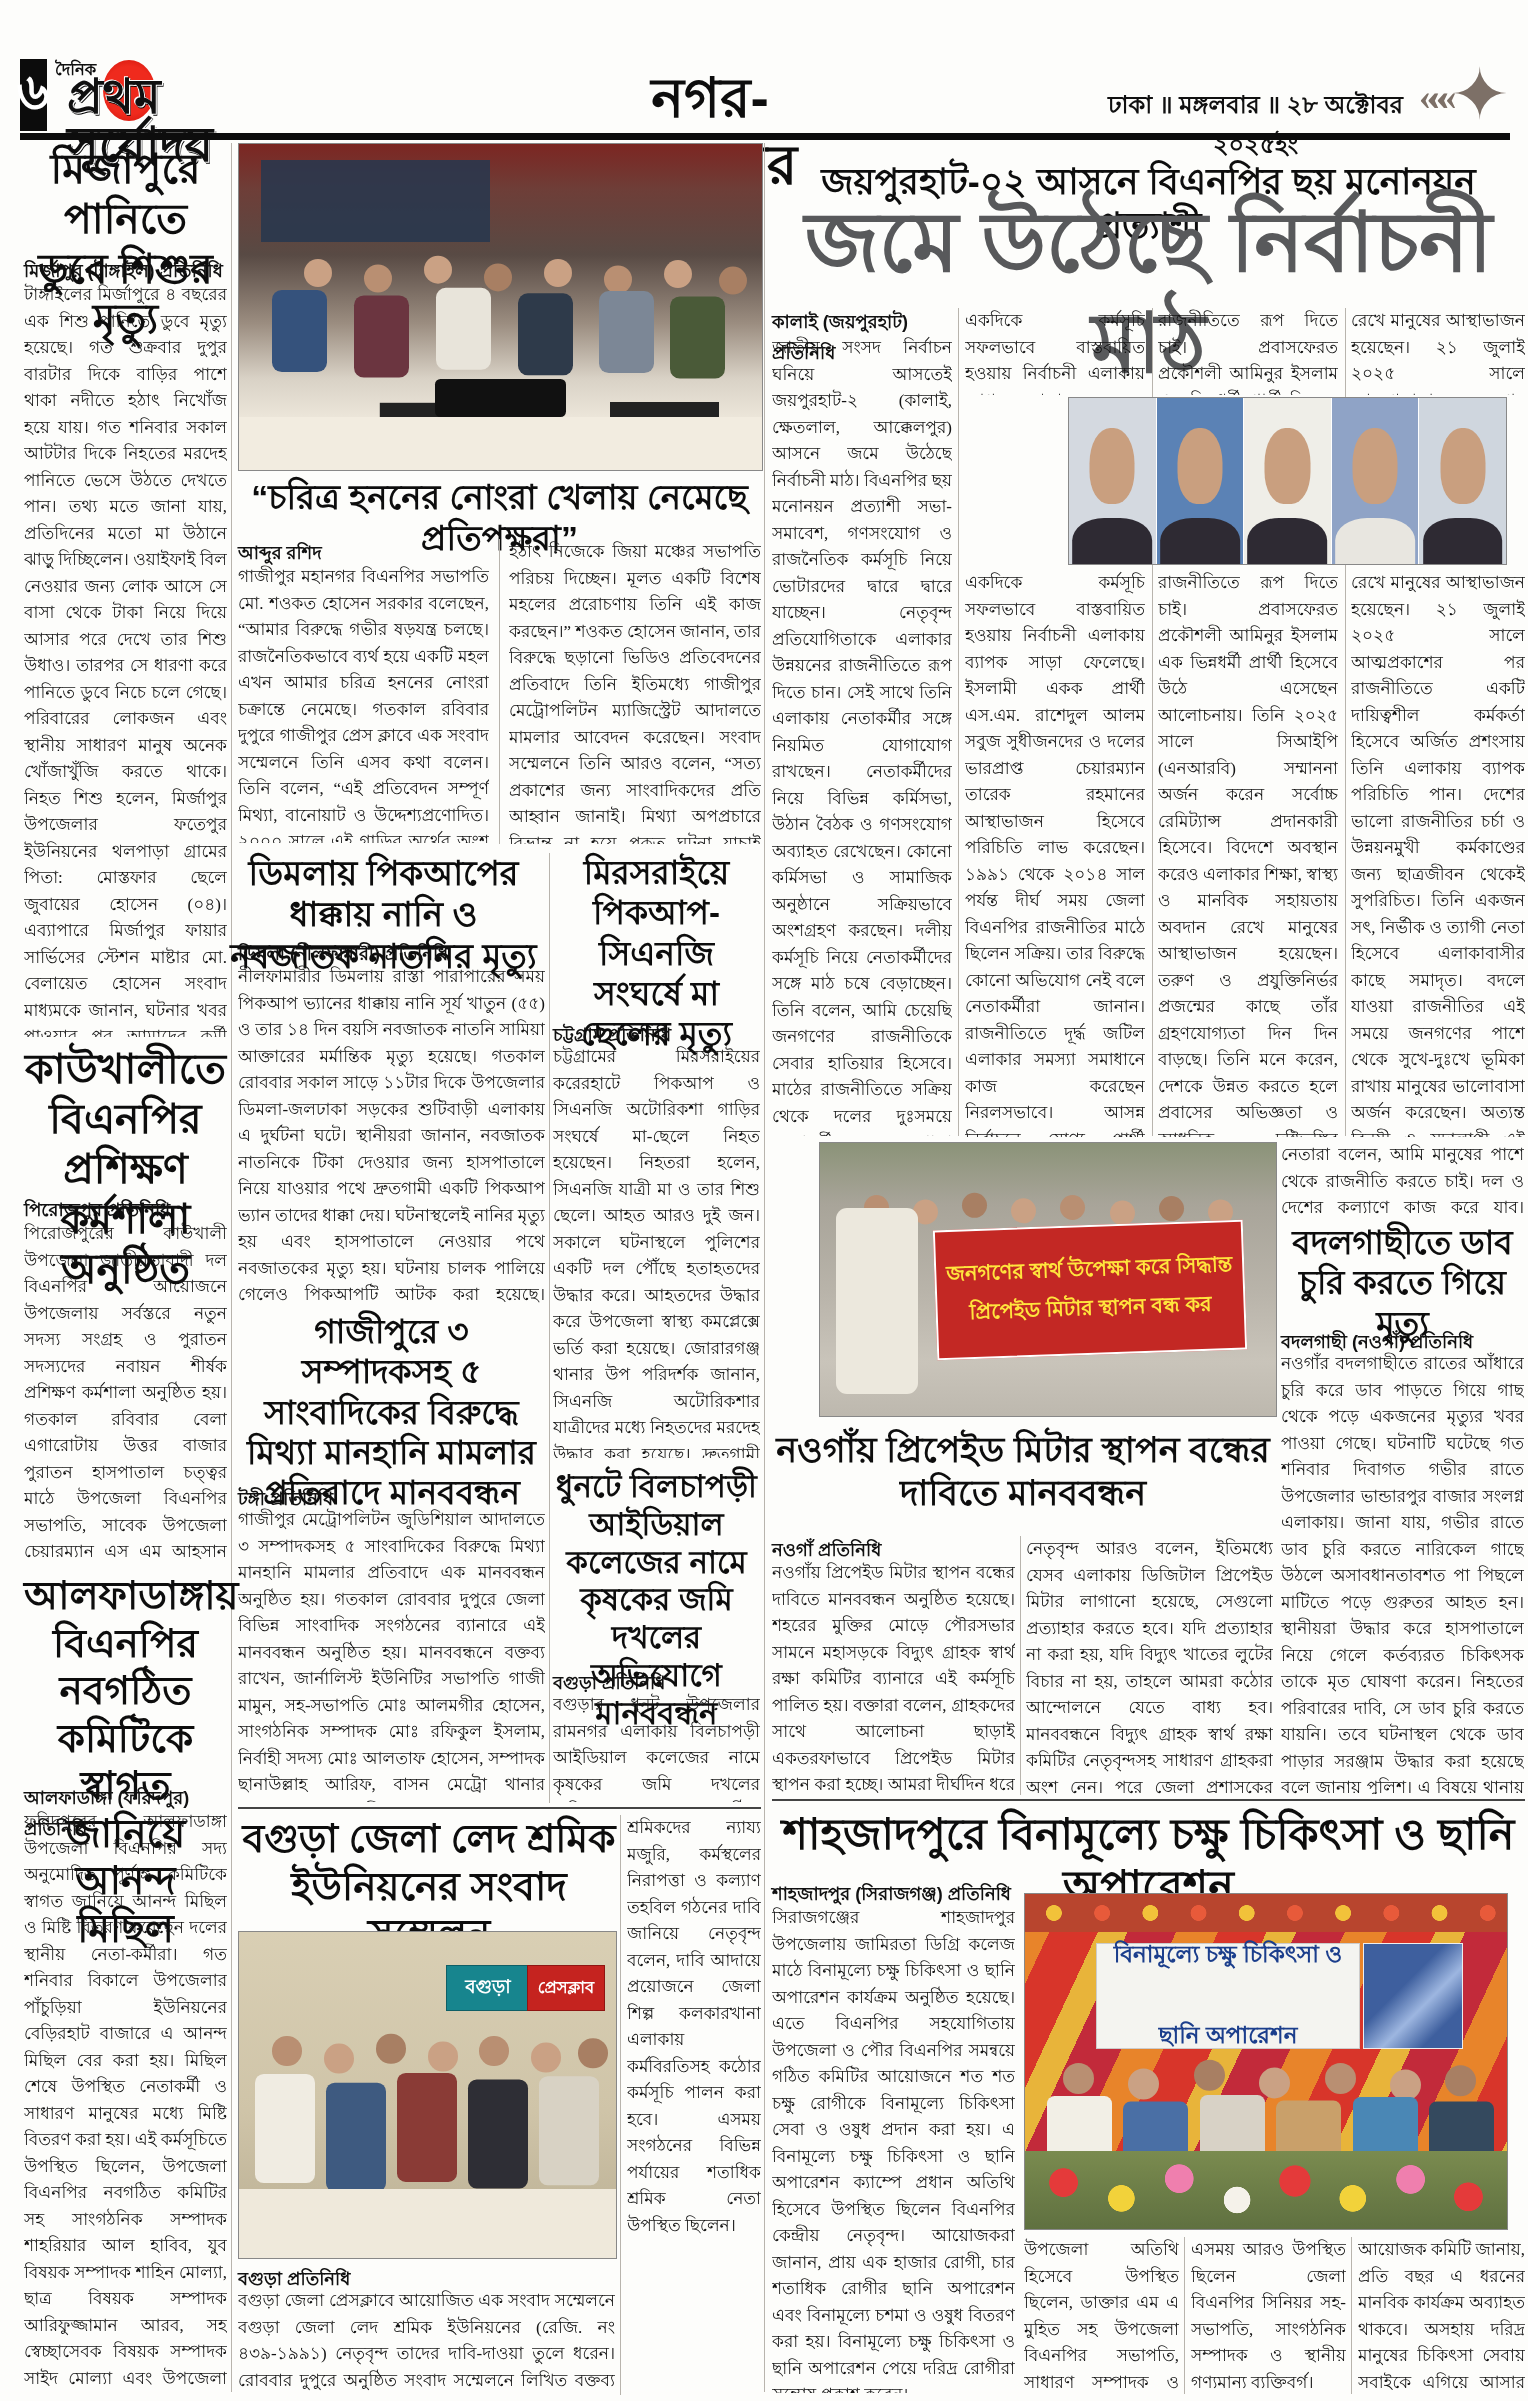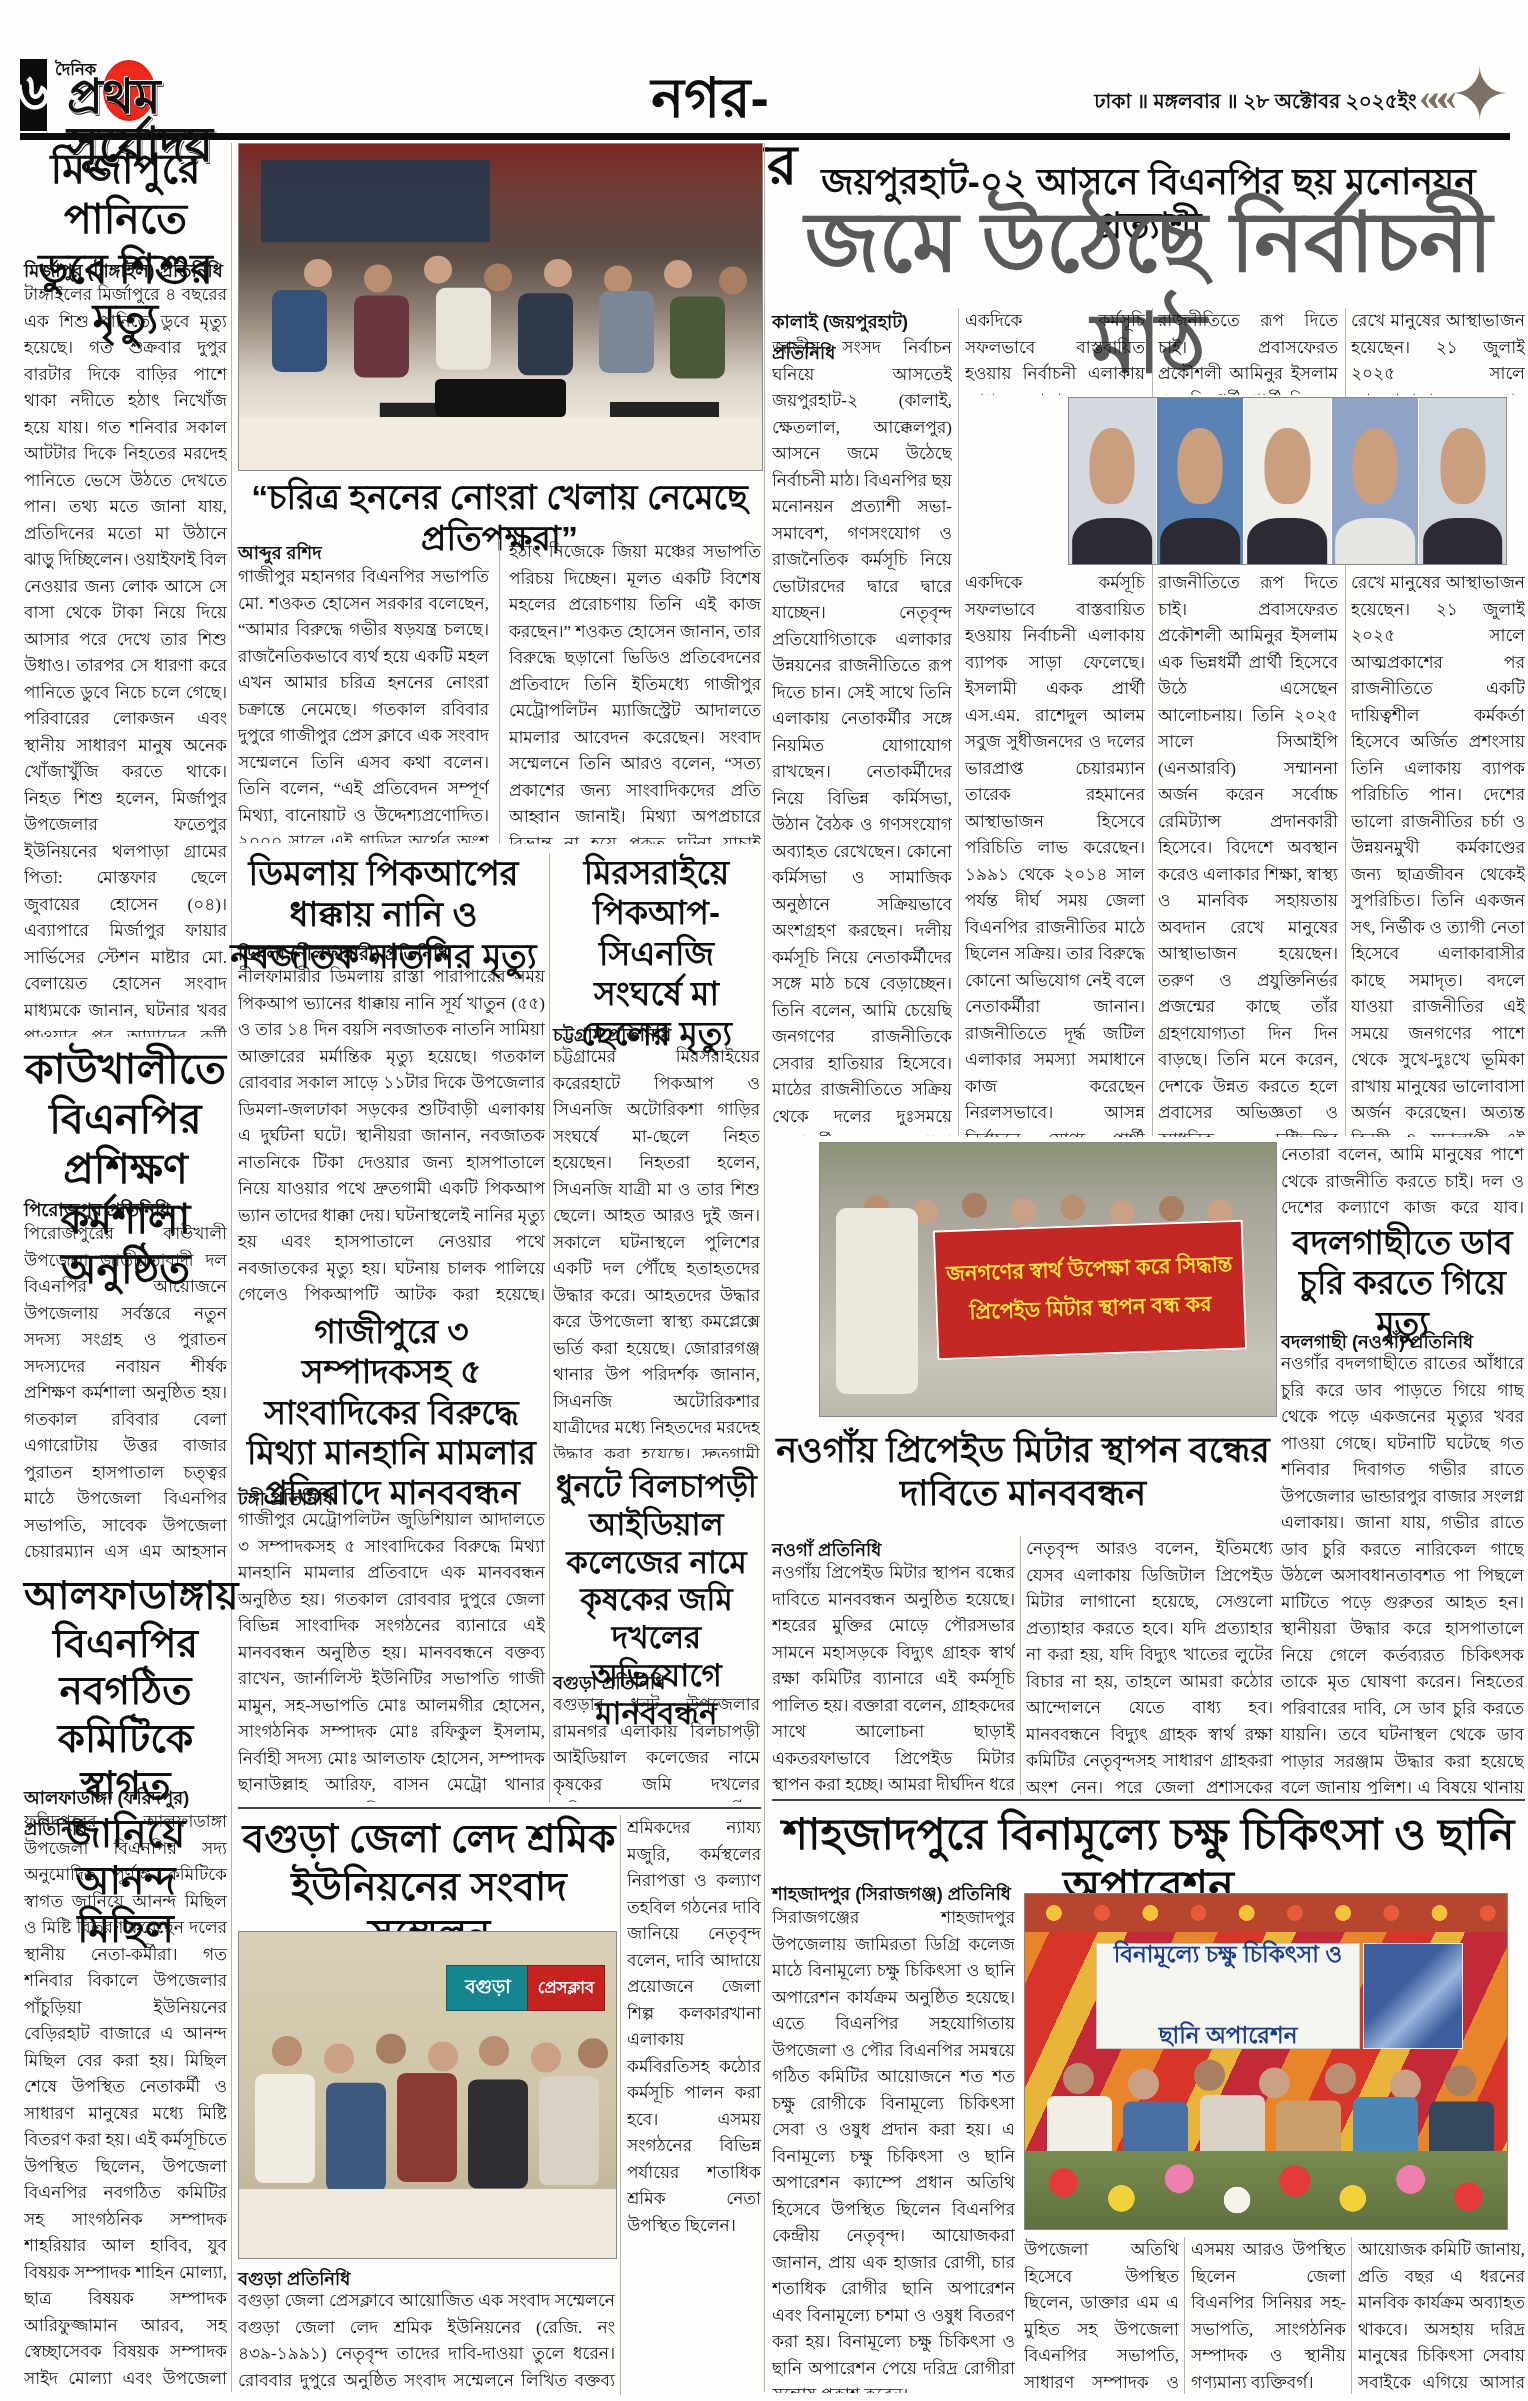--- a/index.html
+++ b/index.html
@@ -14,21 +14,21 @@
   .hrule{background:#0d0d0d;}
   .thinrule{background:#444;}
   
   #pageno{background:#0c0c0c;color:#fff;font-family:"Liberation Sans",sans-serif;
           font-weight:bold;font-size:50px;display:flex;align-items:center;justify-content:center;}
   #logo-sun{background:radial-gradient(circle,#ef2a1d 60%,#c91208 100%);border-radius:50%;}
   #logo-daily{font-family:"Liberation Sans",sans-serif;font-weight:bold;font-size:16.4px;}
   #logo-name{font-family:"Liberation Serif",serif;font-weight:bold;font-size:48px;
              text-shadow:1.1px 1.1px 0 #fff,-1.1px -1.1px 0 #fff,1.6px 1.6px 0 #000;margin-left:15px;}
   #section-title{font-size:55px;}
-  #dateline{font-family:"Liberation Sans",sans-serif;font-size:20px;font-weight:bold;}
+  #dateline{font-family:"Liberation Sans",sans-serif;font-size:24px;font-weight:bold;}
   #ornament{color:#7d7067;display:flex;align-items:center;gap:3.3px;}
   #ornament .chev{font-size:38px;font-weight:bold;letter-spacing:-9.8px;}
   #ornament .star{font-size:71px;line-height:1;}
   
   .photo{overflow:hidden;border:1.1px solid #888;}
   #photo-press{background:linear-gradient(180deg,#7c2622 0%,#6e3e38 14%,#584a44 34%,
                #9b8d80 55%,#d9d2c6 72%,#efe9dd 86%,#e6e0d4 100%);}
   .banner-blue{background:#26374f;opacity:.85;}
   .heads{border-radius:50%;}
   .mic-cluster{background:#111;}

